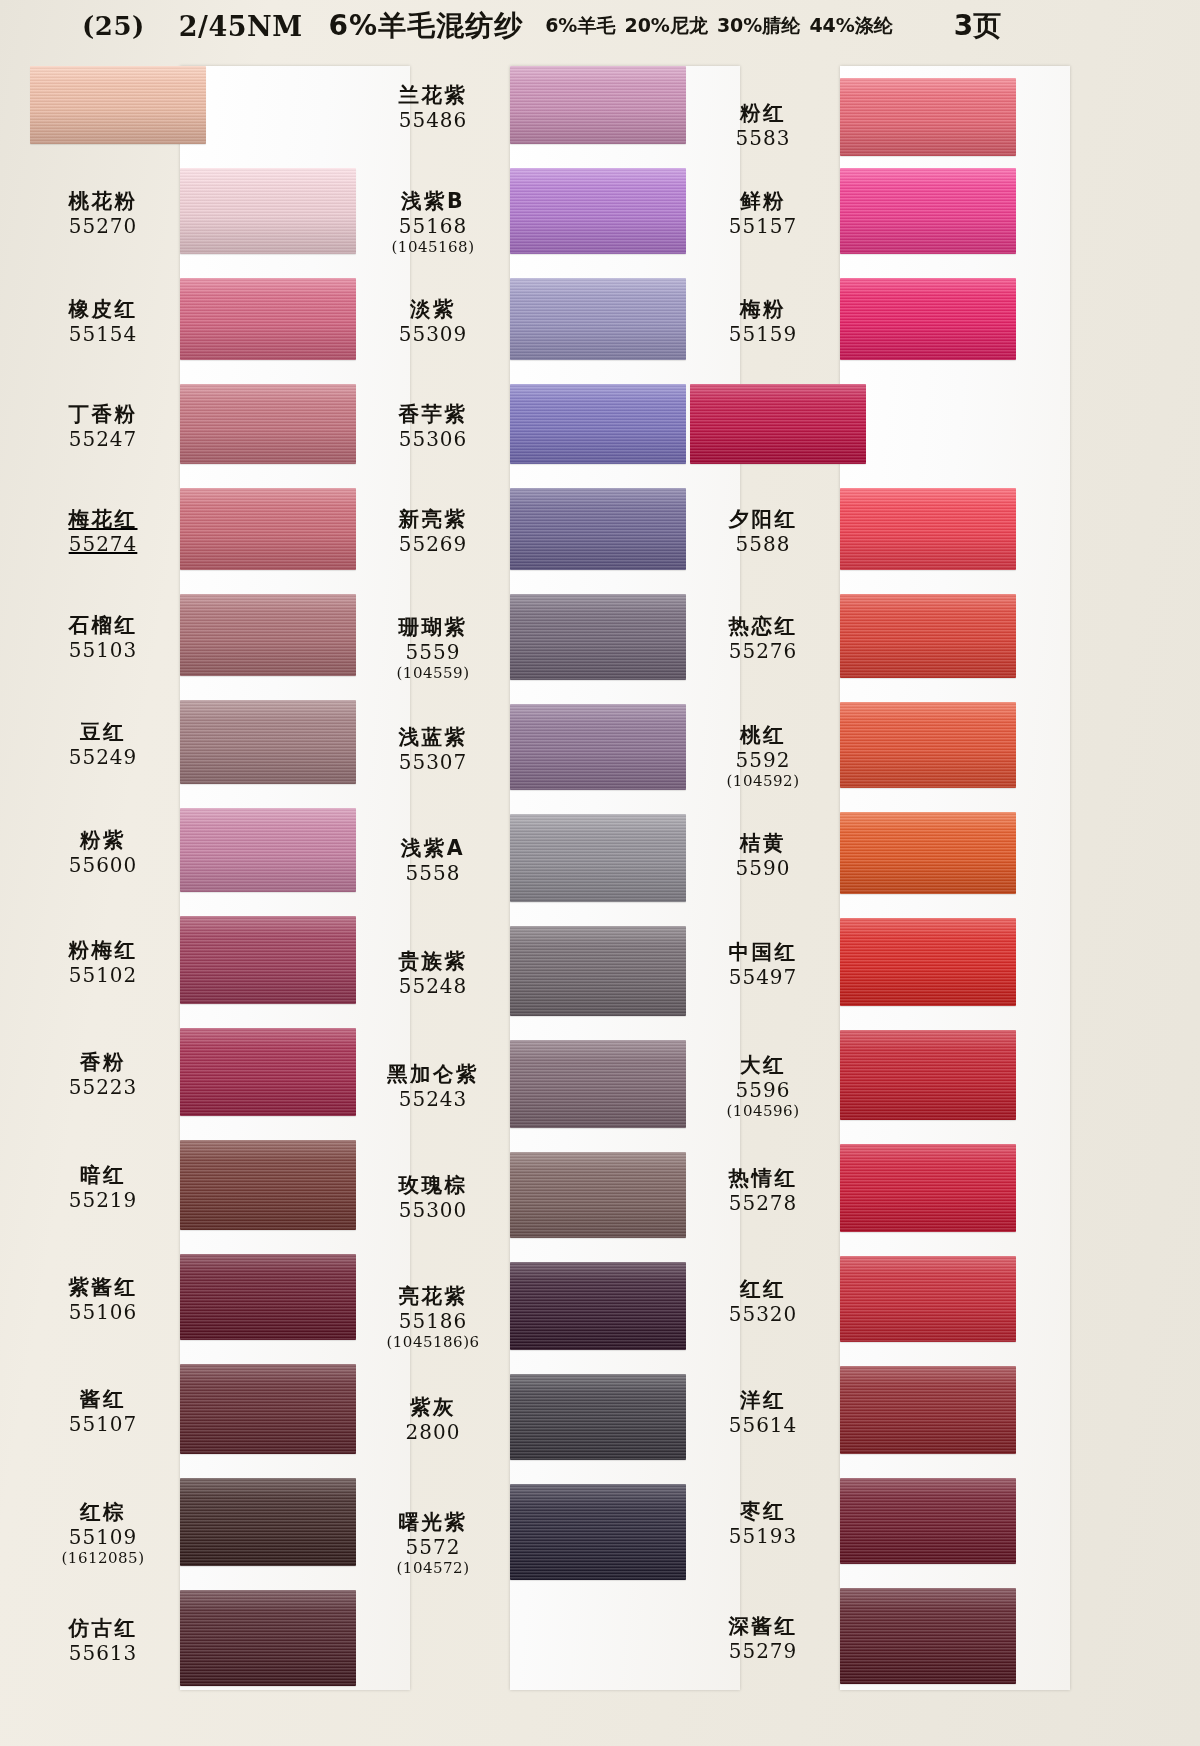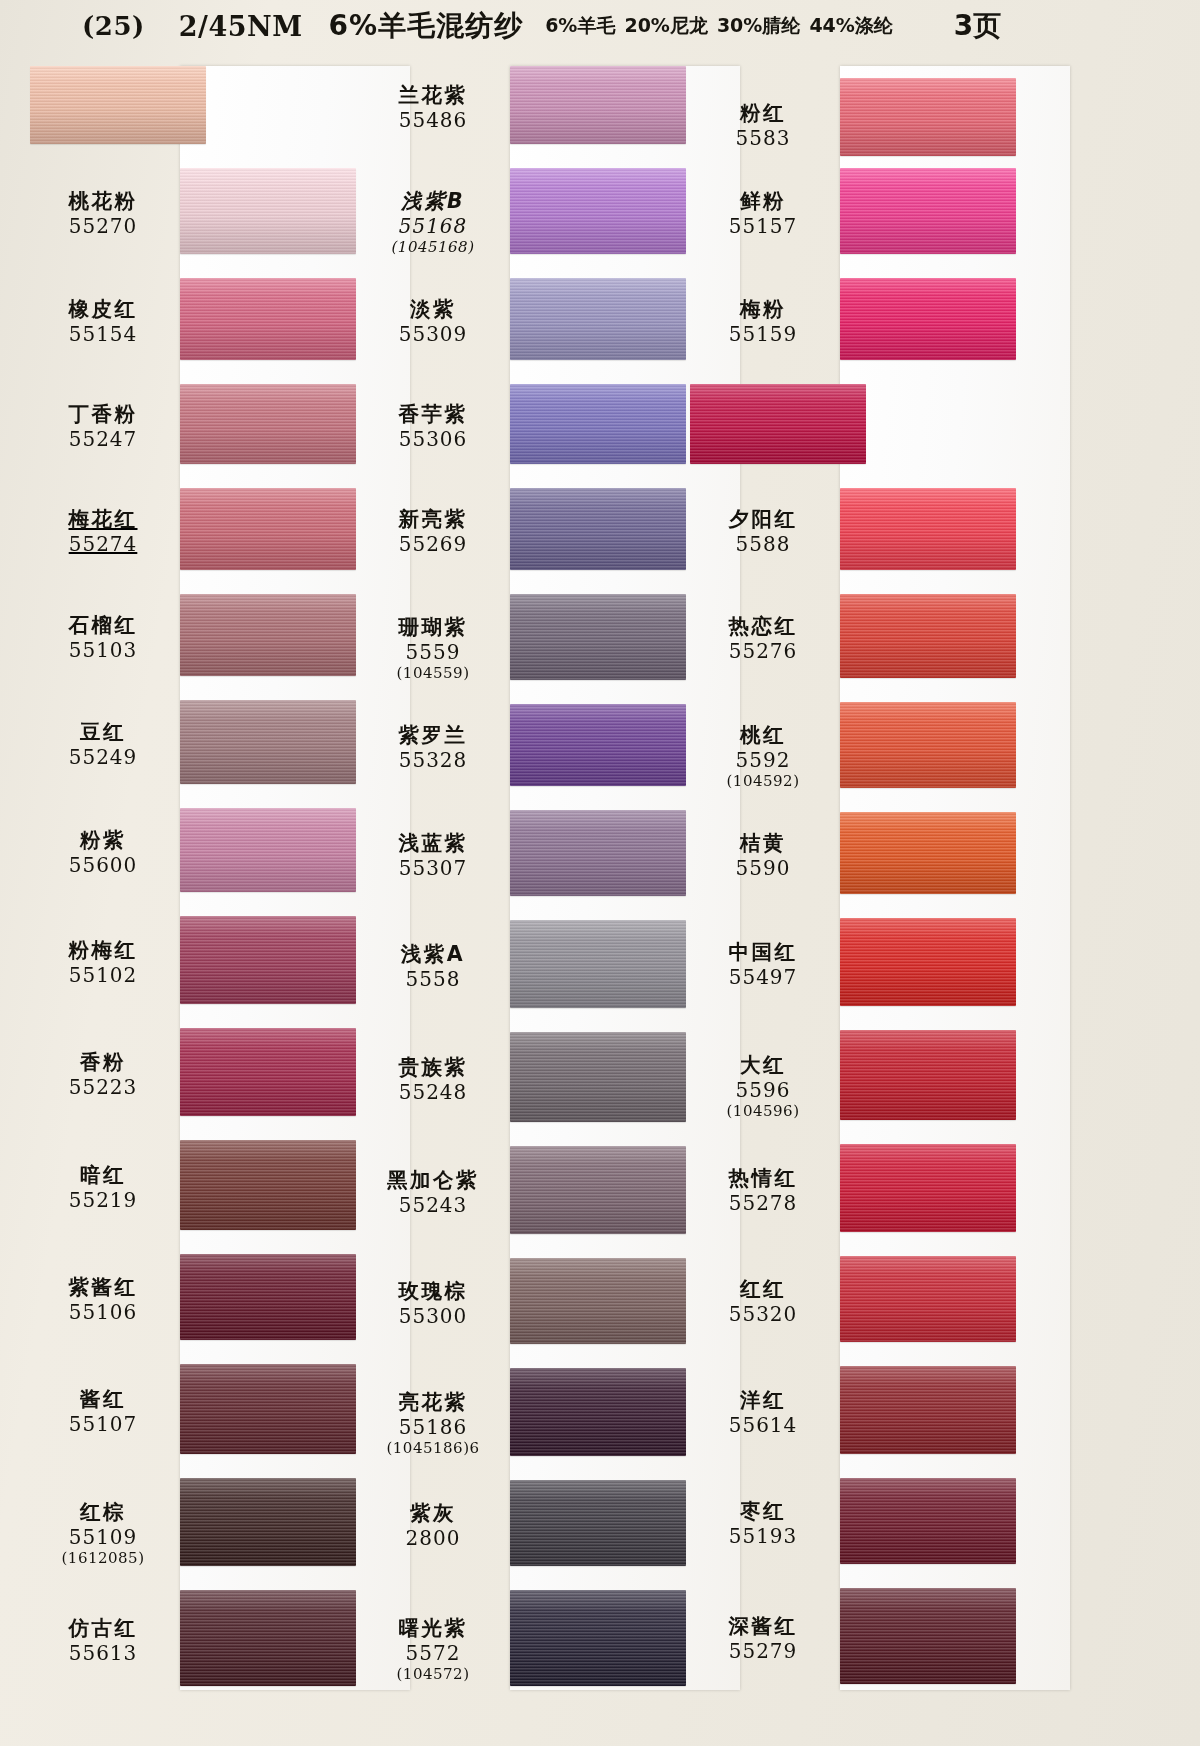--- a/index.html
+++ b/index.html
@@ -244,21 +244,21 @@
     <div class="card"></div>
     <div class="rows">
         <div class="row" style="height: 102px;">
           <div class="label" style="padding-top: 18px;">
             <div class="lab-name">兰花紫</div>
             <div class="lab-code">55486</div>
           </div>
           <div class="swatch" style="height: 78px; width: 176px; background: linear-gradient(rgba(255, 255, 255, 0.1), rgba(0, 0, 0, 0.1)) rgb(207, 143, 185);"></div>
         </div>
         <div class="row" style="height: 110px;">
-          <div class="label" style="padding-top: 22px; font-style: italic;">
+          <div class="label" style="padding-top: 22px;">
             <div class="lab-name">浅紫B</div>
             <div class="lab-code">55168</div>
             <div class="lab-alt">(1045168)</div>
           </div>
           <div class="swatch" style="height: 86px; width: 176px; background: linear-gradient(rgba(255, 255, 255, 0.1), rgba(0, 0, 0, 0.1)) rgb(182, 120, 214);"></div>
         </div>
         <div class="row" style="height: 106px;">
           <div class="label" style="padding-top: 20px;">
             <div class="lab-name">淡紫</div>
             <div class="lab-code">55309</div>
@@ -279,27 +279,20 @@
           </div>
           <div class="swatch" style="height: 82px; width: 176px; background: linear-gradient(rgba(255, 255, 255, 0.1), rgba(0, 0, 0, 0.1)) rgb(107, 98, 148);"></div>
         </div>
         <div class="row" style="height: 110px;">
           <div class="label" style="padding-top: 22px;">
             <div class="lab-name">珊瑚紫</div>
             <div class="lab-code">5559</div>
             <div class="lab-alt">(104559)</div>
           </div>
           <div class="swatch" style="height: 86px; width: 176px; background: linear-gradient(rgba(255, 255, 255, 0.1), rgba(0, 0, 0, 0.1)) rgb(110, 98, 117);"></div>
-        </div>
-        <div class="row" style="height: 106px;">
-          <div class="label" style="padding-top: 20px;">
-            <div class="lab-name">紫罗兰</div>
-            <div class="lab-code">55328</div>
-          </div>
-          <div class="swatch" style="height: 82px; width: 176px; background: linear-gradient(rgba(255, 255, 255, 0.1), rgba(0, 0, 0, 0.1)) rgb(108, 62, 150);"></div>
         </div>
         <div class="row" style="height: 110px;">
           <div class="label" style="padding-top: 22px;">
             <div class="lab-name">浅蓝紫</div>
             <div class="lab-code">55307</div>
           </div>
           <div class="swatch" style="height: 86px; width: 176px; background: linear-gradient(rgba(255, 255, 255, 0.1), rgba(0, 0, 0, 0.1)) rgb(139, 111, 146);"></div>
         </div>
         <div class="row" style="height: 112px;">
           <div class="label" style="padding-top: 23px;">

